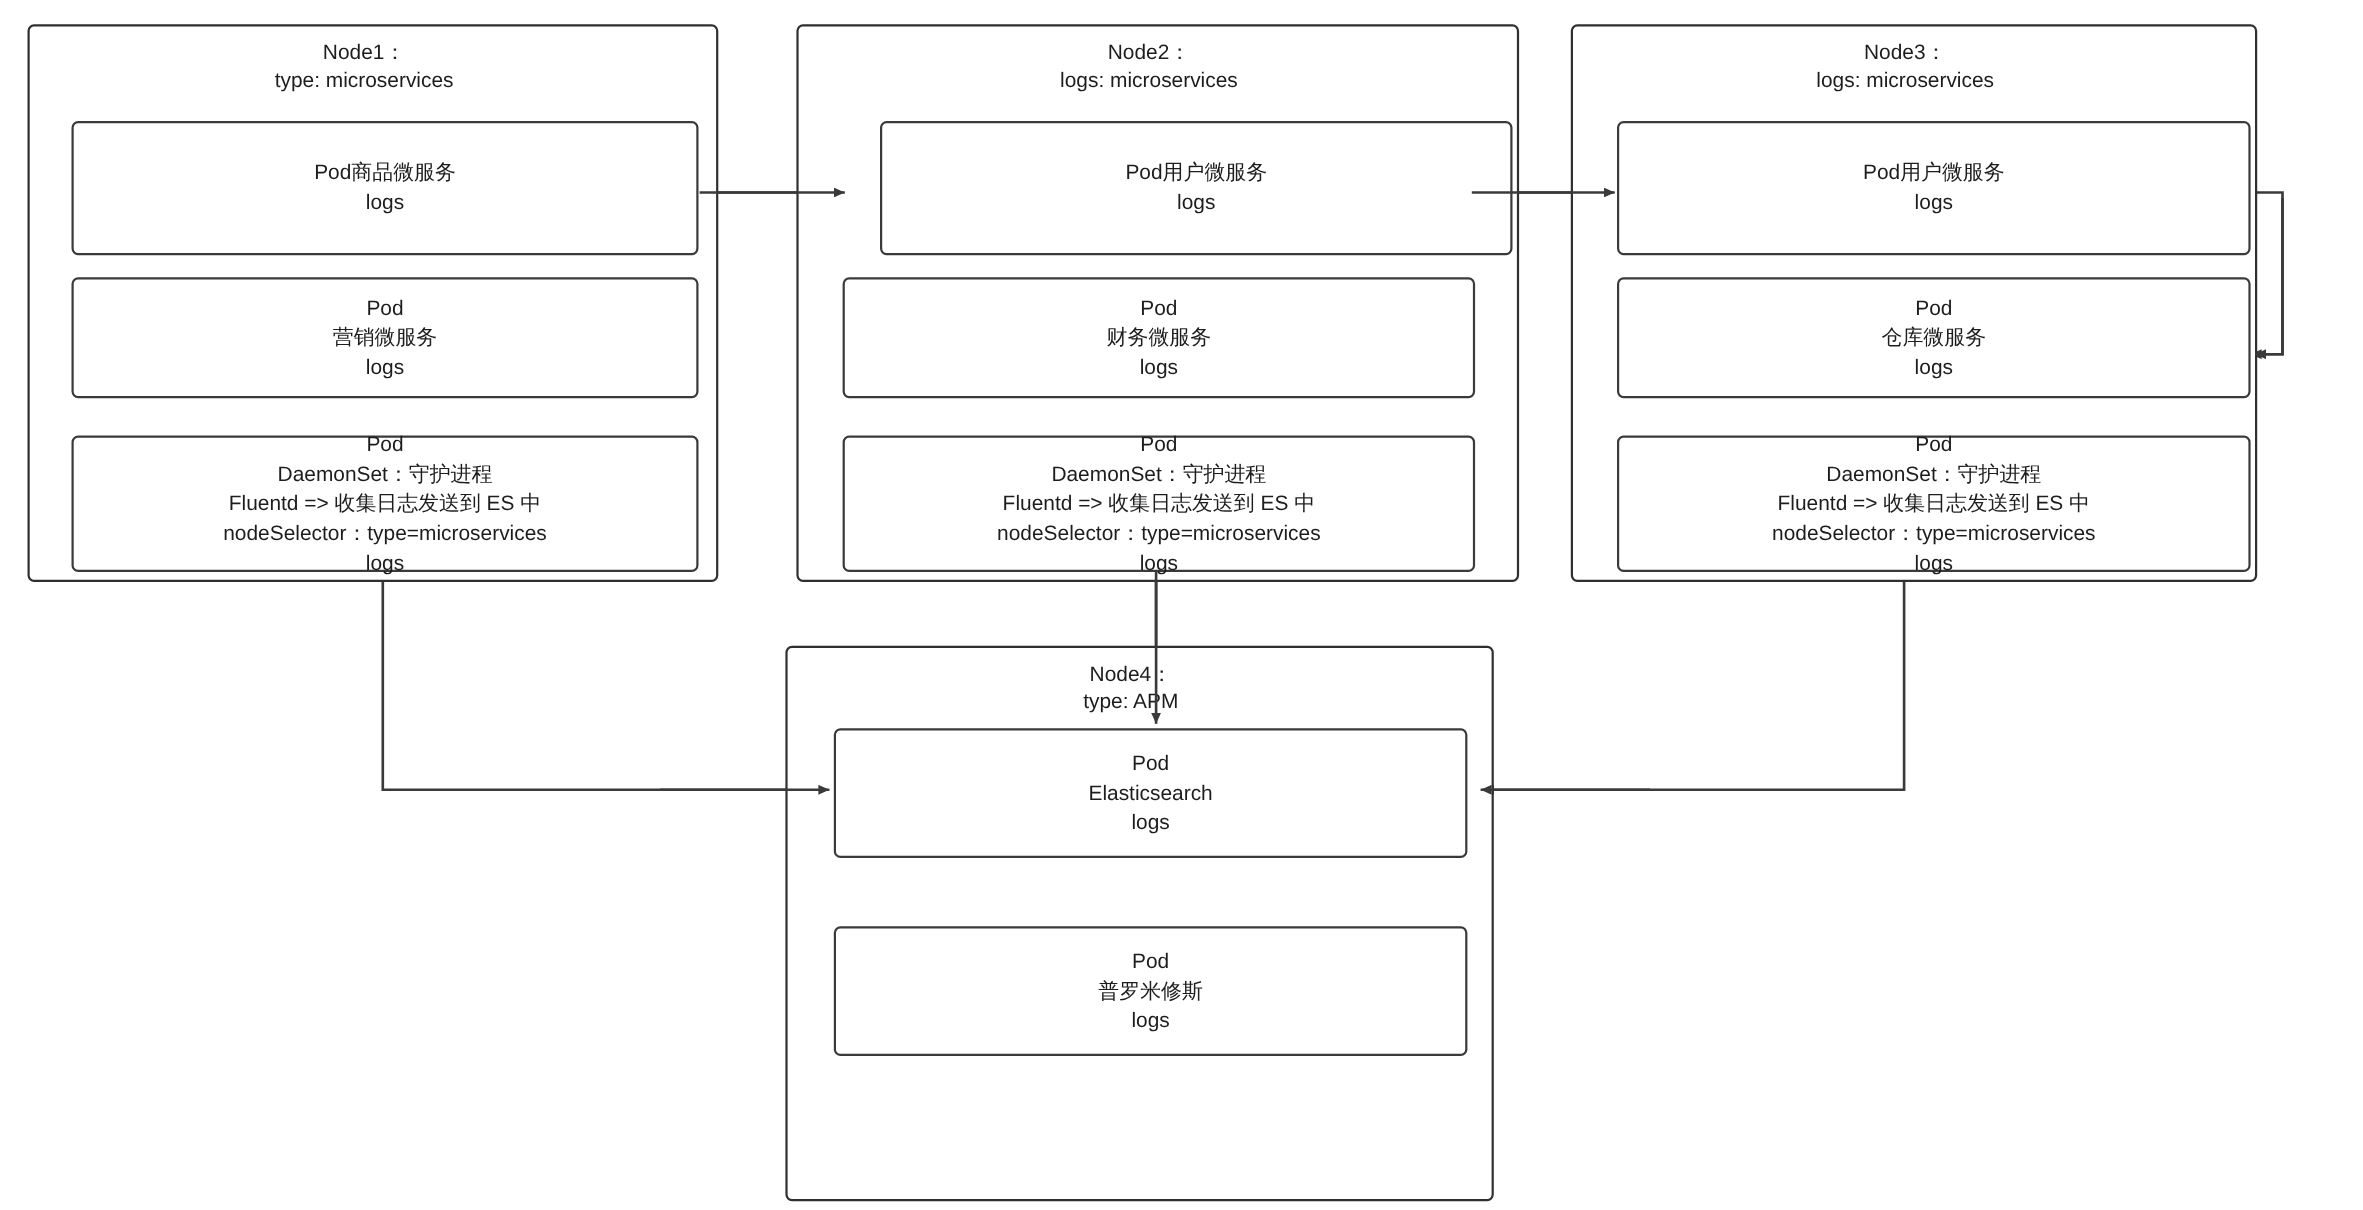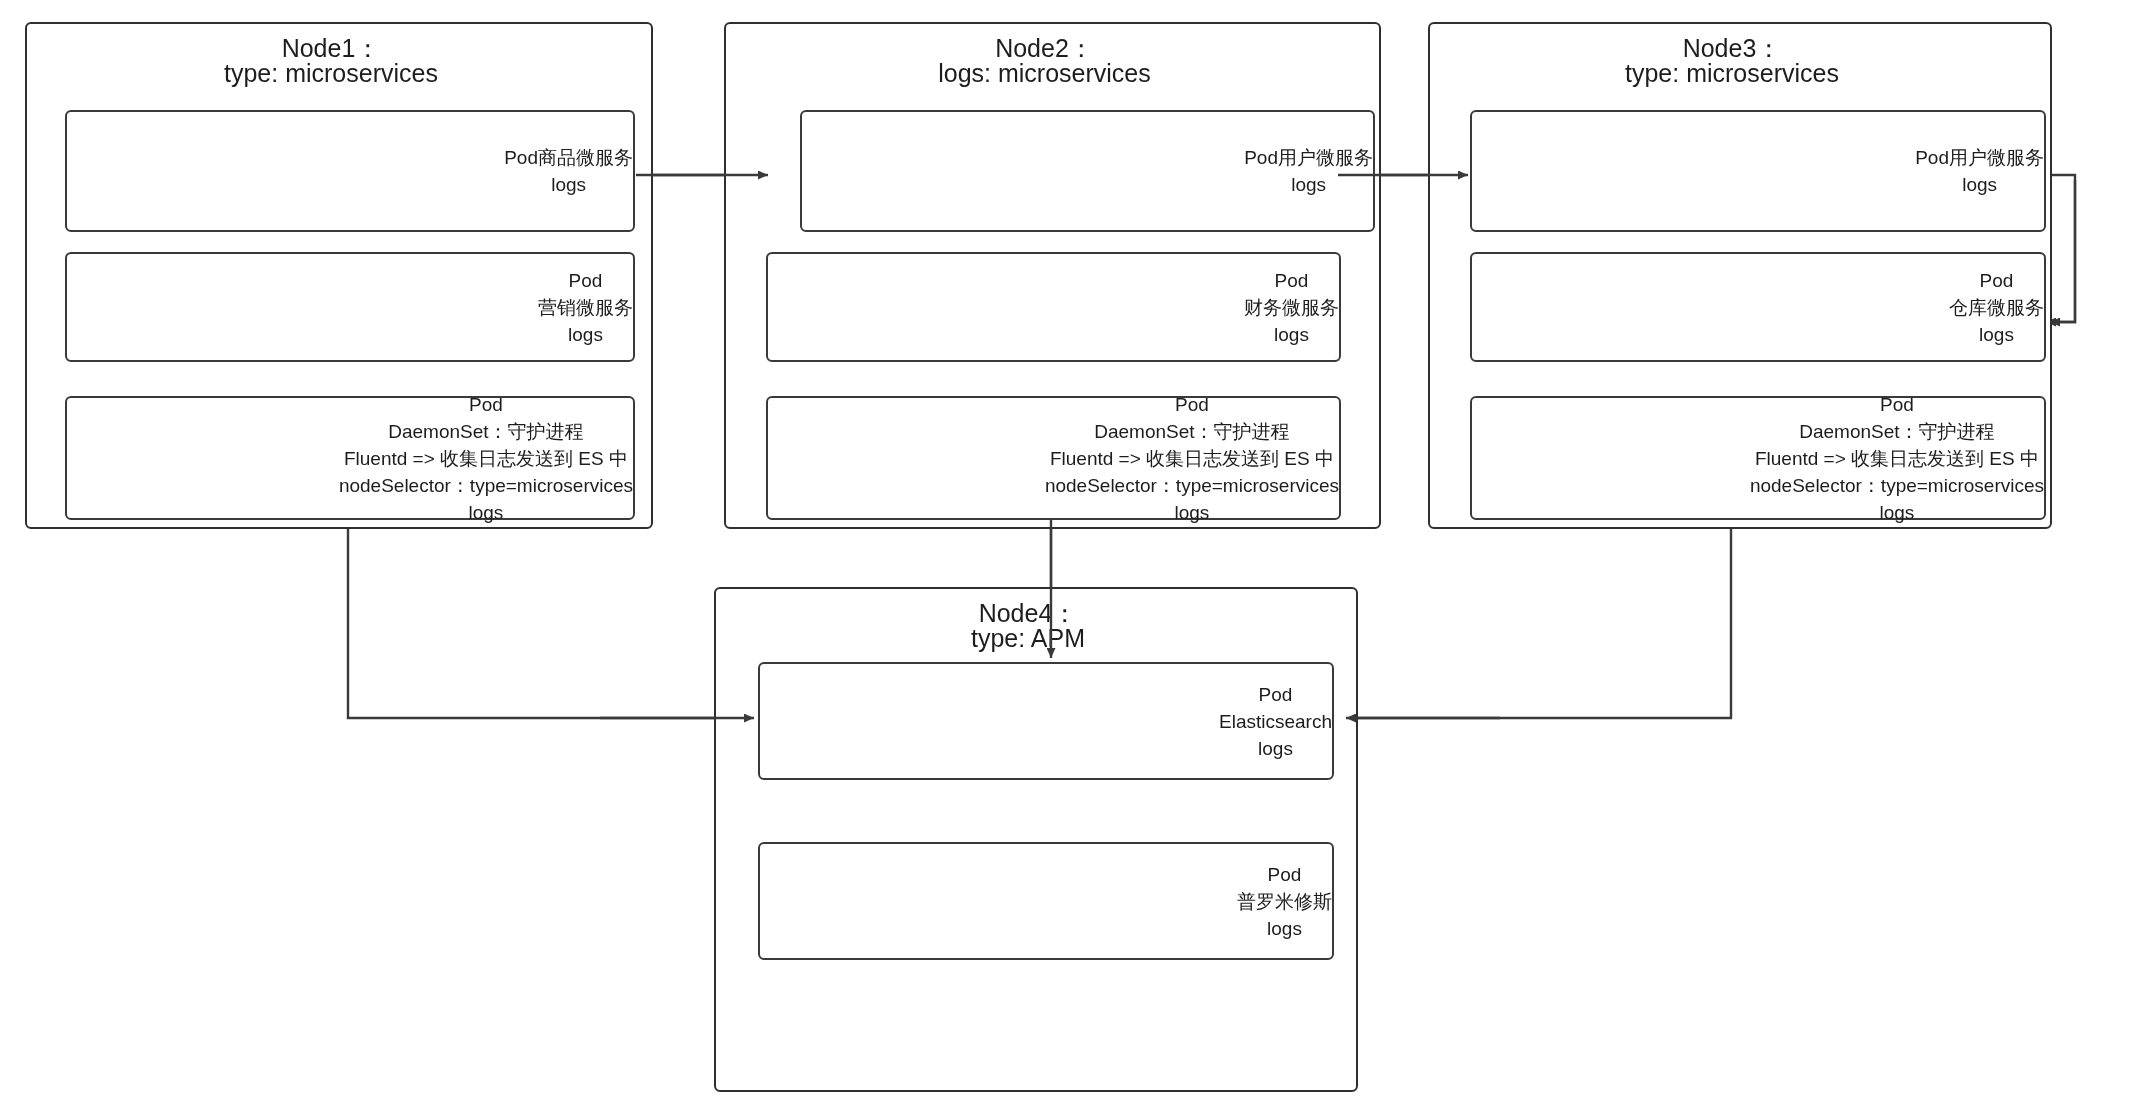--- a/index.html
+++ b/index.html
@@ -21,35 +21,35 @@
     border: 2px solid #2f2f2f;
     border-radius: 6px;
     background: #ffffff;
   }
   .node-title {
     position: absolute;
     left: 0;
     right: 16px;
     top: 12px;
     text-align: center;
-    font-size: 25px;
+    font-size: 19px;
     line-height: 25px;
     color: #1d1d1d;
     white-space: pre-line;
     pointer-events: none;
   }
   .pod-box {
     position: absolute;
     box-sizing: border-box;
     border: 2px solid #3a3a3a;
     border-radius: 6px;
     background: #ffffff;
     display: flex;
     align-items: center;
-    justify-content: flex-end;
+    justify-content: center;
   }
   .pod-text {
     text-align: center;
     font-size: 19px;
     line-height: 27px;
     color: #1d1d1d;
     white-space: pre-line;
   }
   .svg-layer {
     position: absolute;
@@ -133,21 +133,21 @@
   <div class="pod-box" style="left:766px; top:396px; width:575px; height:124px;">
     <div class="pod-text">Pod
 DaemonSet：守护进程
 Fluentd =&gt; 收集日志发送到 ES 中
 nodeSelector：type=microservices
 logs</div>
   </div>
 
   <div class="node-box" style="left:1428px; top:22px; width:624px; height:507px;">
     <div class="node-title">Node3：
-type: microservices</div>
+logs: microservices</div>
   </div>
   <div class="pod-box" style="left:1470px; top:110px; width:576px; height:122px;">
     <div class="pod-text">Pod用户微服务
 logs</div>
   </div>
   <div class="pod-box" style="left:1470px; top:252px; width:576px; height:110px;">
     <div class="pod-text">Pod
 仓库微服务
 logs</div>
   </div>

